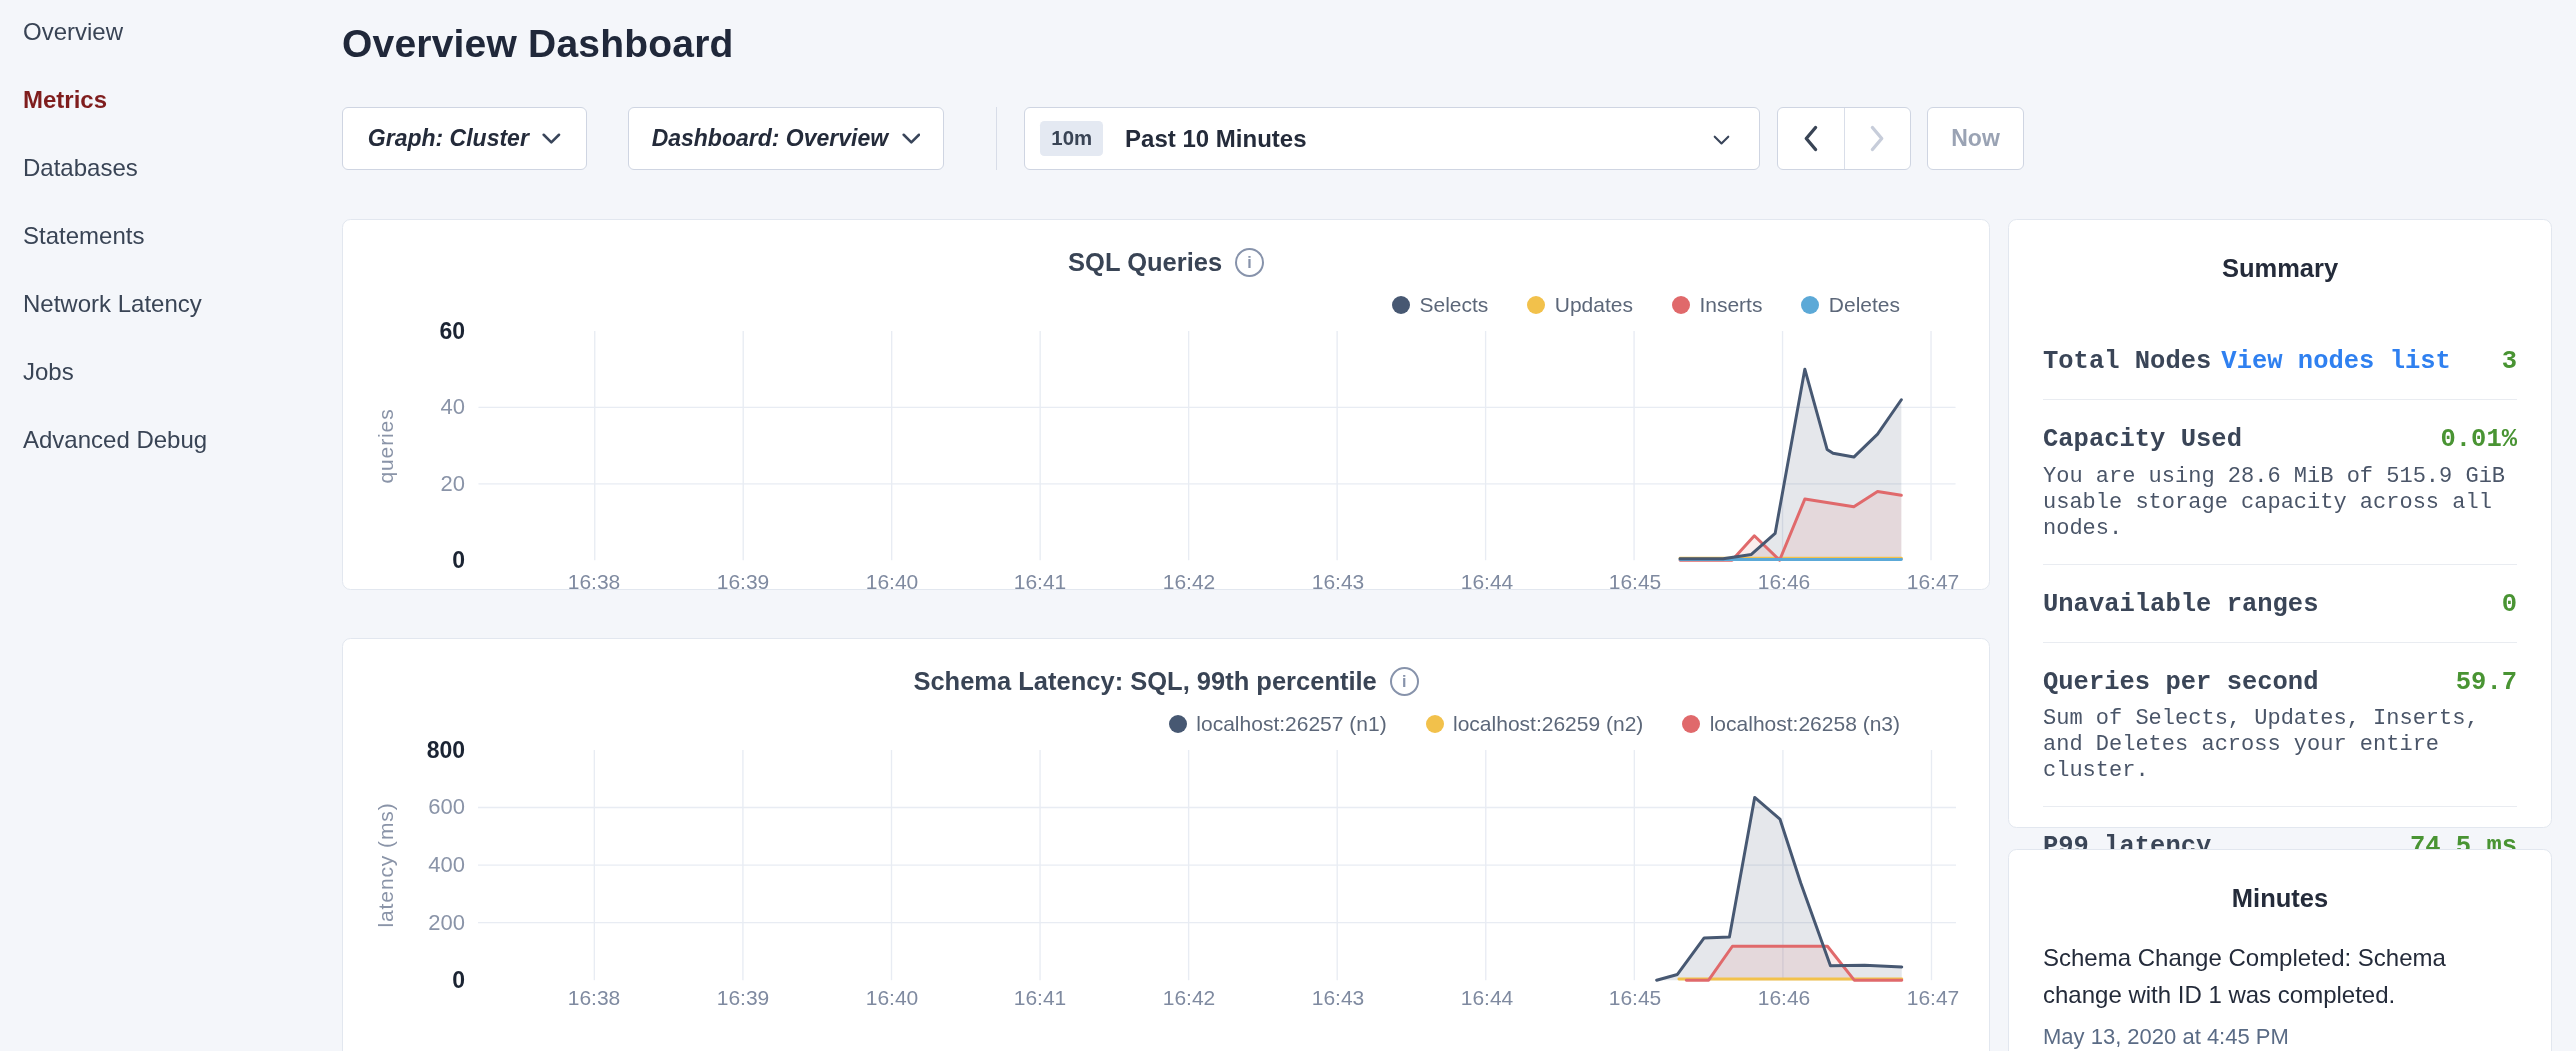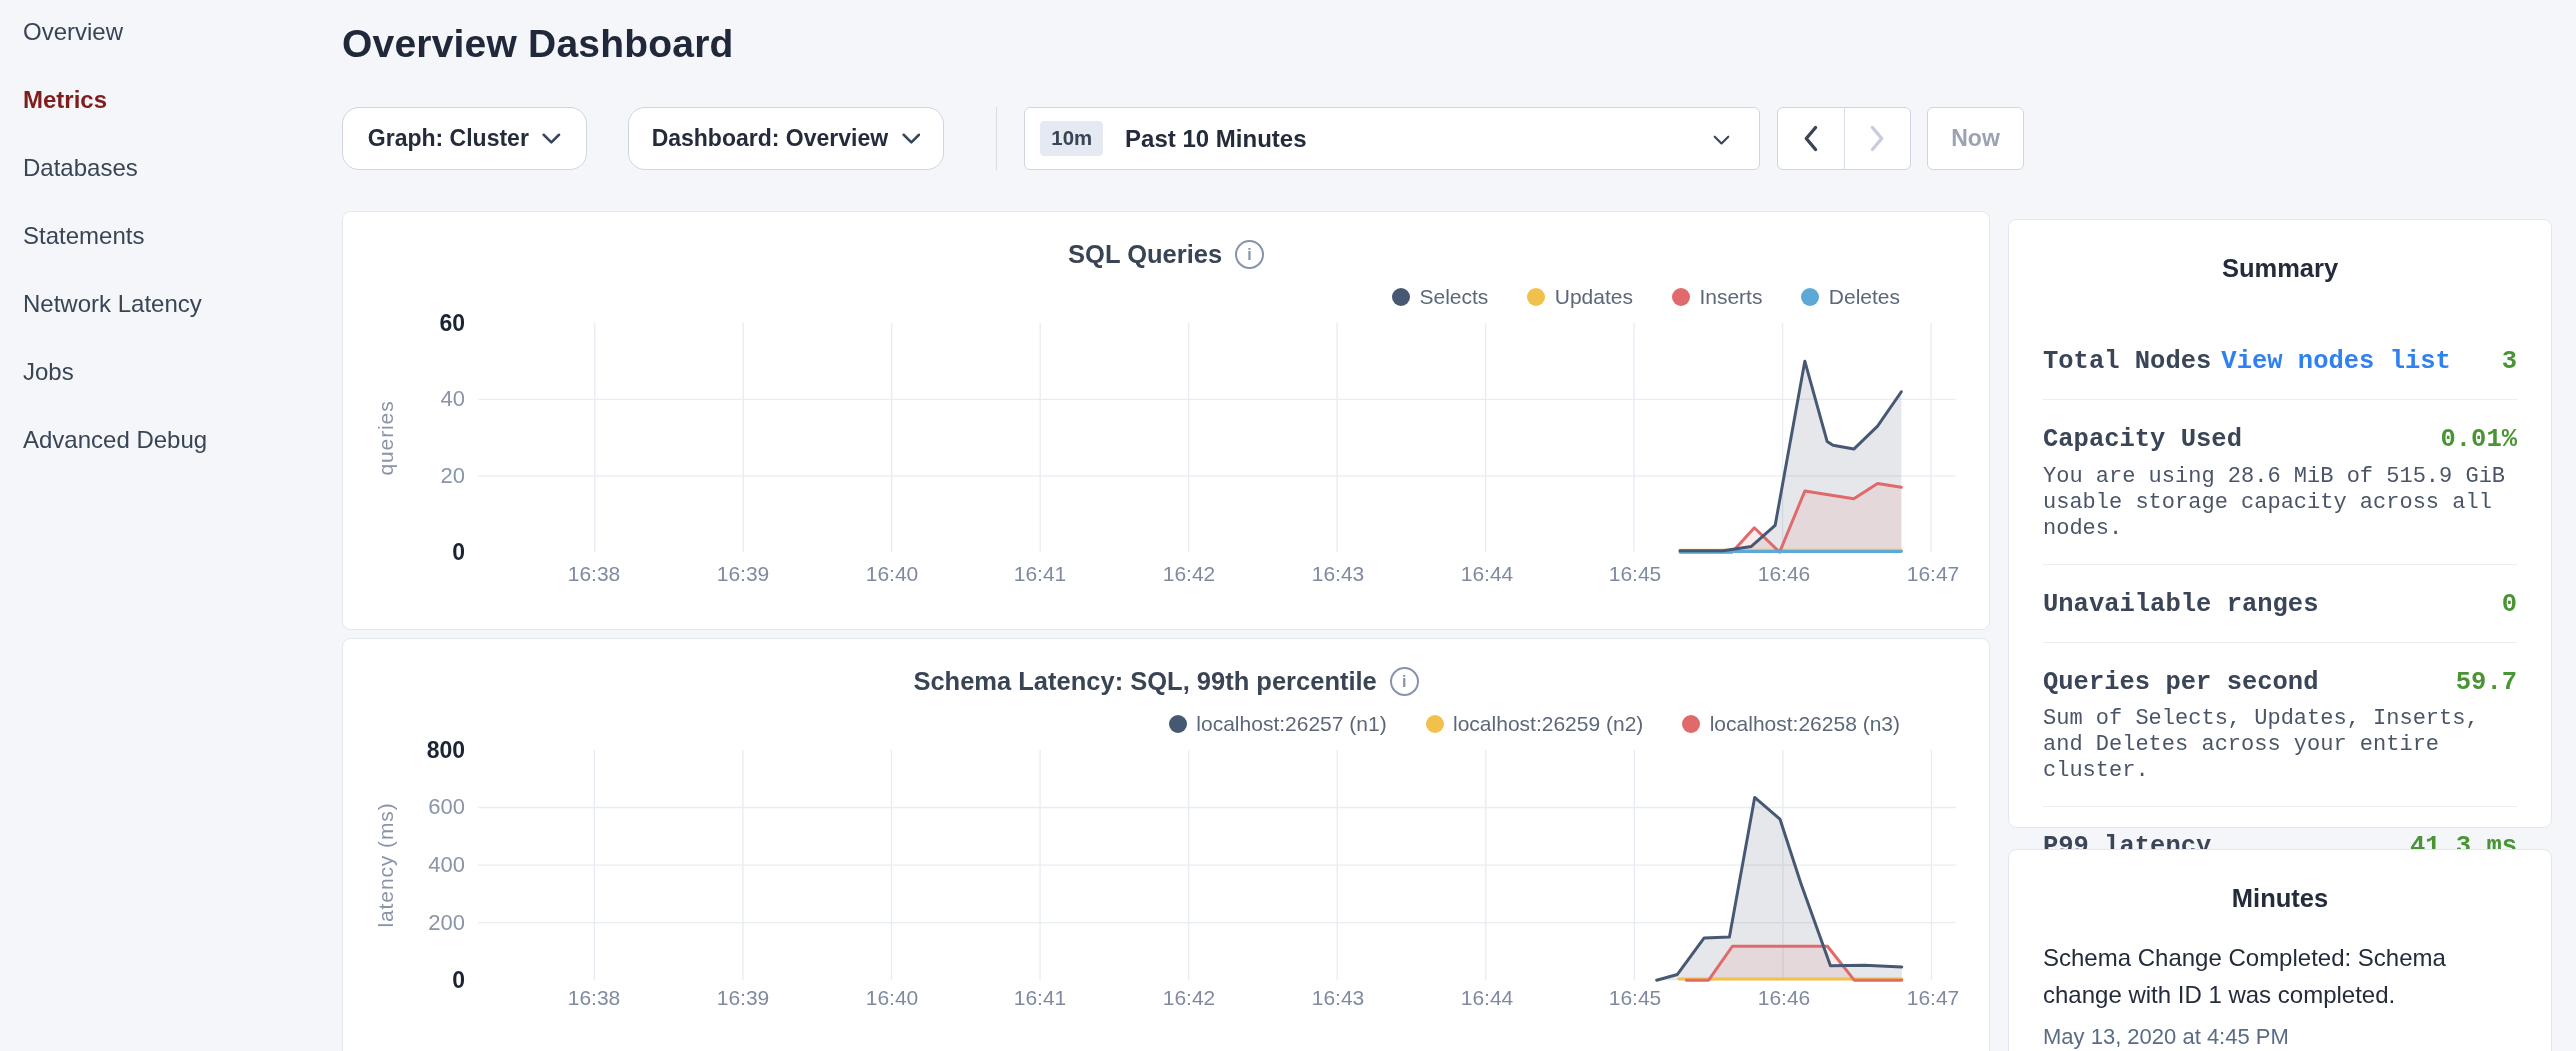--- a/index.html
+++ b/index.html
@@ -8,41 +8,41 @@
     background:#f4f6fa;font-family:"Liberation Sans",sans-serif;
     -webkit-font-smoothing:antialiased;color:#242b3a;
   }
   
   .sidebar{position:absolute;left:0;top:0;width:342px;height:1051px;padding-top:15.3px;box-sizing:border-box;}
   .side-item{height:34px;margin-bottom:34px;display:flex;align-items:center;padding-left:23px;
     font-size:24px;color:#394455;cursor:pointer;}
   .side-item.active{color:#7f1d1d;font-weight:700;}
   
   .page-title{position:absolute;left:342px;top:22px;font-size:39px;font-weight:700;color:#20283a;letter-spacing:0.2px;}
-  .btn{position:absolute;top:107px;height:63px;background:#fff;border:0.9px solid #cfd5e2;border-radius:17px;
-    box-sizing:border-box;display:flex;align-items:center;justify-content:center;cursor:pointer;}
+  .btn{position:absolute;top:107px;height:63px;background:#fff;border:0.9px solid #cfd5e2;border-radius:6px;
+    box-sizing:border-box;display:flex;align-items:center;justify-content:center;cursor:pointer;font-style:italic;}
   .dd-label{font-size:23px;font-weight:700;color:#242b3a;}
   .dd-chev{margin-left:13.6px;margin-top:3.4px;}
   .ctrl-divider{position:absolute;left:996px;top:107px;width:0.9px;height:63px;background:#d8dde8;}
   .time-select{position:absolute;left:1024px;top:107px;width:736px;height:63px;background:#fff;
     border:0.9px solid #cfd5e2;border-radius:6px;box-sizing:border-box;display:flex;align-items:center;cursor:pointer;}
   .time-badge{margin-left:15.3px;background:#e4e9f2;border-radius:4.3px;padding:6px 11px;
     font-size:20.4px;font-weight:700;color:#394455;}
   .time-label{margin-left:22px;font-size:24px;font-weight:700;color:#242b3a;}
   .time-chev{position:absolute;right:29px;top:26px;}
   .nav-group{position:absolute;left:1777px;top:107px;width:134px;height:63px;background:#fff;
     border:0.9px solid #cfd5e2;border-radius:6px;box-sizing:border-box;display:flex;}
   .nav-half{flex:1;display:flex;align-items:center;justify-content:center;cursor:pointer;}
   .nav-half:first-child{border-right:0.9px solid #d9dee9;}
   .now-btn{position:absolute;left:1927px;top:107px;width:97px;height:63px;background:#fff;border:0.9px solid #cfd5e2;
     border-radius:6px;box-sizing:border-box;display:flex;align-items:center;justify-content:center;
     font-size:23px;font-weight:700;color:#9aa3b4;cursor:default;}
   
   .card{position:absolute;background:#fff;border:0.9px solid #e2e7ef;border-radius:8.5px;box-sizing:border-box;}
-  #chart-card-1{left:342px;top:211px;width:1648px;height:419px;}
+  #chart-card-1{left:342px;top:219px;width:1648px;height:371px;}
   #chart-card-2{left:342px;top:638px;width:1648px;height:425px;}
   #summary-card{left:2008px;top:219px;width:544px;height:609px;}
   #events-card{left:2008px;top:849px;width:544px;height:255px;}
   
   .chart-title-row{position:absolute;top:28px;left:0;width:100%;display:flex;align-items:center;justify-content:center;gap:12.8px;}
   .chart-title{font-size:25.5px;font-weight:700;color:#394455;}
   .info-icon{width:29px;height:29px;border:2.1px solid #8793ab;border-radius:50%;box-sizing:border-box;
     display:flex;align-items:center;justify-content:center;font-size:16px;color:#8793ab;font-weight:700;}
   .legend{position:absolute;top:73px;right:89px;display:flex;align-items:center;gap:39px;}
   .legend-item{display:flex;align-items:center;gap:9.4px;font-size:21px;color:#5c6779;}
@@ -273,21 +273,21 @@
       <div class="summary-row">
         <div class="summary-line">
           <span class="summary-label">Queries per second</span>
           <span class="summary-value">59.7</span>
         </div>
         <div class="summary-sub">Sum of Selects, Updates, Inserts, and Deletes across your entire cluster.</div>
       </div>
       <div class="summary-row">
         <div class="summary-line">
           <span class="summary-label">P99 latency</span>
-          <span class="summary-value">41.3 ms</span>
+          <span class="summary-value">74.5 ms</span>
         </div>
       </div>
     </div>
 </div>
 
 <div class="card" id="events-card">
   <div class="panel-title">Minutes</div>
   <div class="events-list" id="events-list">
       <div class="event-text">Schema Change Completed: Schema change with ID 1 was completed.</div>
       <div class="event-time">May 13, 2020 at 4:45 PM</div>

